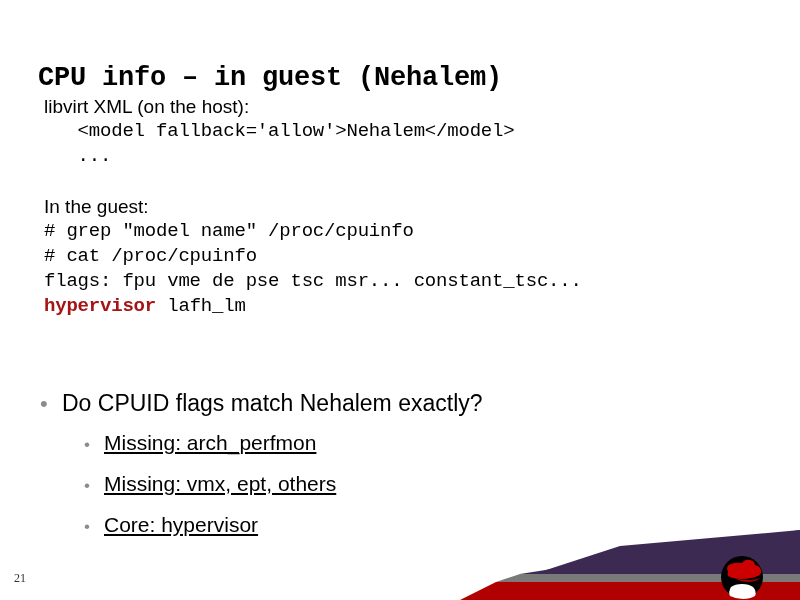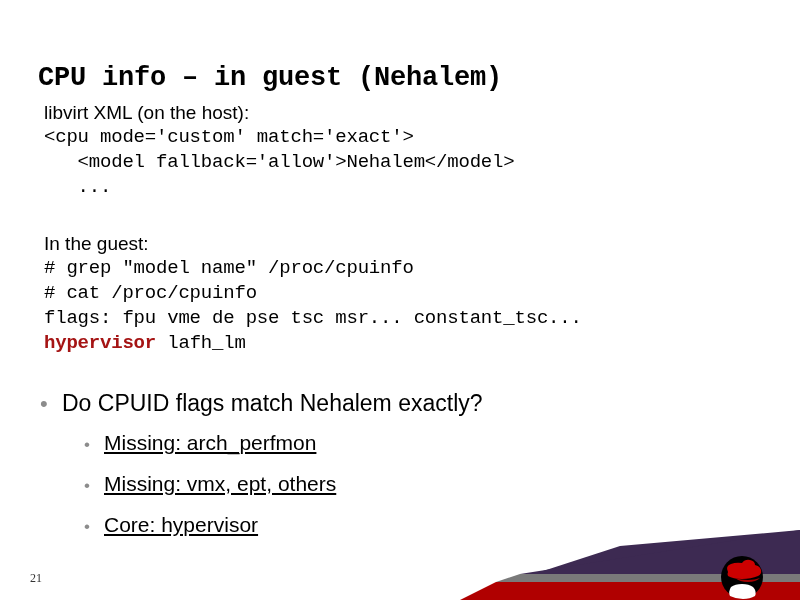--- a/index.html
+++ b/index.html
@@ -43,21 +43,20 @@
     top: 94px;
     width: 730px;
   }
 
   .prose-line {
     font-family: "Liberation Sans", sans-serif;
     font-size: 19px;
     line-height: 25px;
     color: #000000;
     white-space: pre;
-    margin-top: 6px;
   }
 
   .code-line {
     font-family: "Liberation Mono", "DejaVu Sans Mono", monospace;
     font-size: 19px;
     line-height: 25px;
     color: #000000;
     white-space: pre;
     letter-spacing: -0.2px;
   }
@@ -135,39 +134,38 @@
     left: 0;
     bottom: 0;
     width: 800px;
     height: 70px;
     overflow: hidden;
     pointer-events: none;
   }
 
   .slide-number {
     position: absolute;
-    left: 30px;
+    left: 14px;
     bottom: 14px;
     font-family: "Liberation Serif", serif;
     font-size: 12px;
     color: #333333;
   }
 </style>
 </head>
 <body>
 
 <div class="slide">
 
   <div class="slide-title">CPU info – in guest (Nehalem)</div>
 
   <div class="body-area">
 
     <div class="prose-line">libvirt XML (on the host):</div>
 
-    <div class="code-line">&lt;cpu mode='custom' match='exact'&gt;</div>
     <div class="code-line">   &lt;model fallback='allow'&gt;Nehalem&lt;/model&gt;</div>
     <div class="code-line">   ...</div>
 
     <div class="gap-sm"></div>
 
     <div class="prose-line">In the guest:</div>
 
     <div class="code-line"># grep "model name" /proc/cpuinfo</div>
 
 

